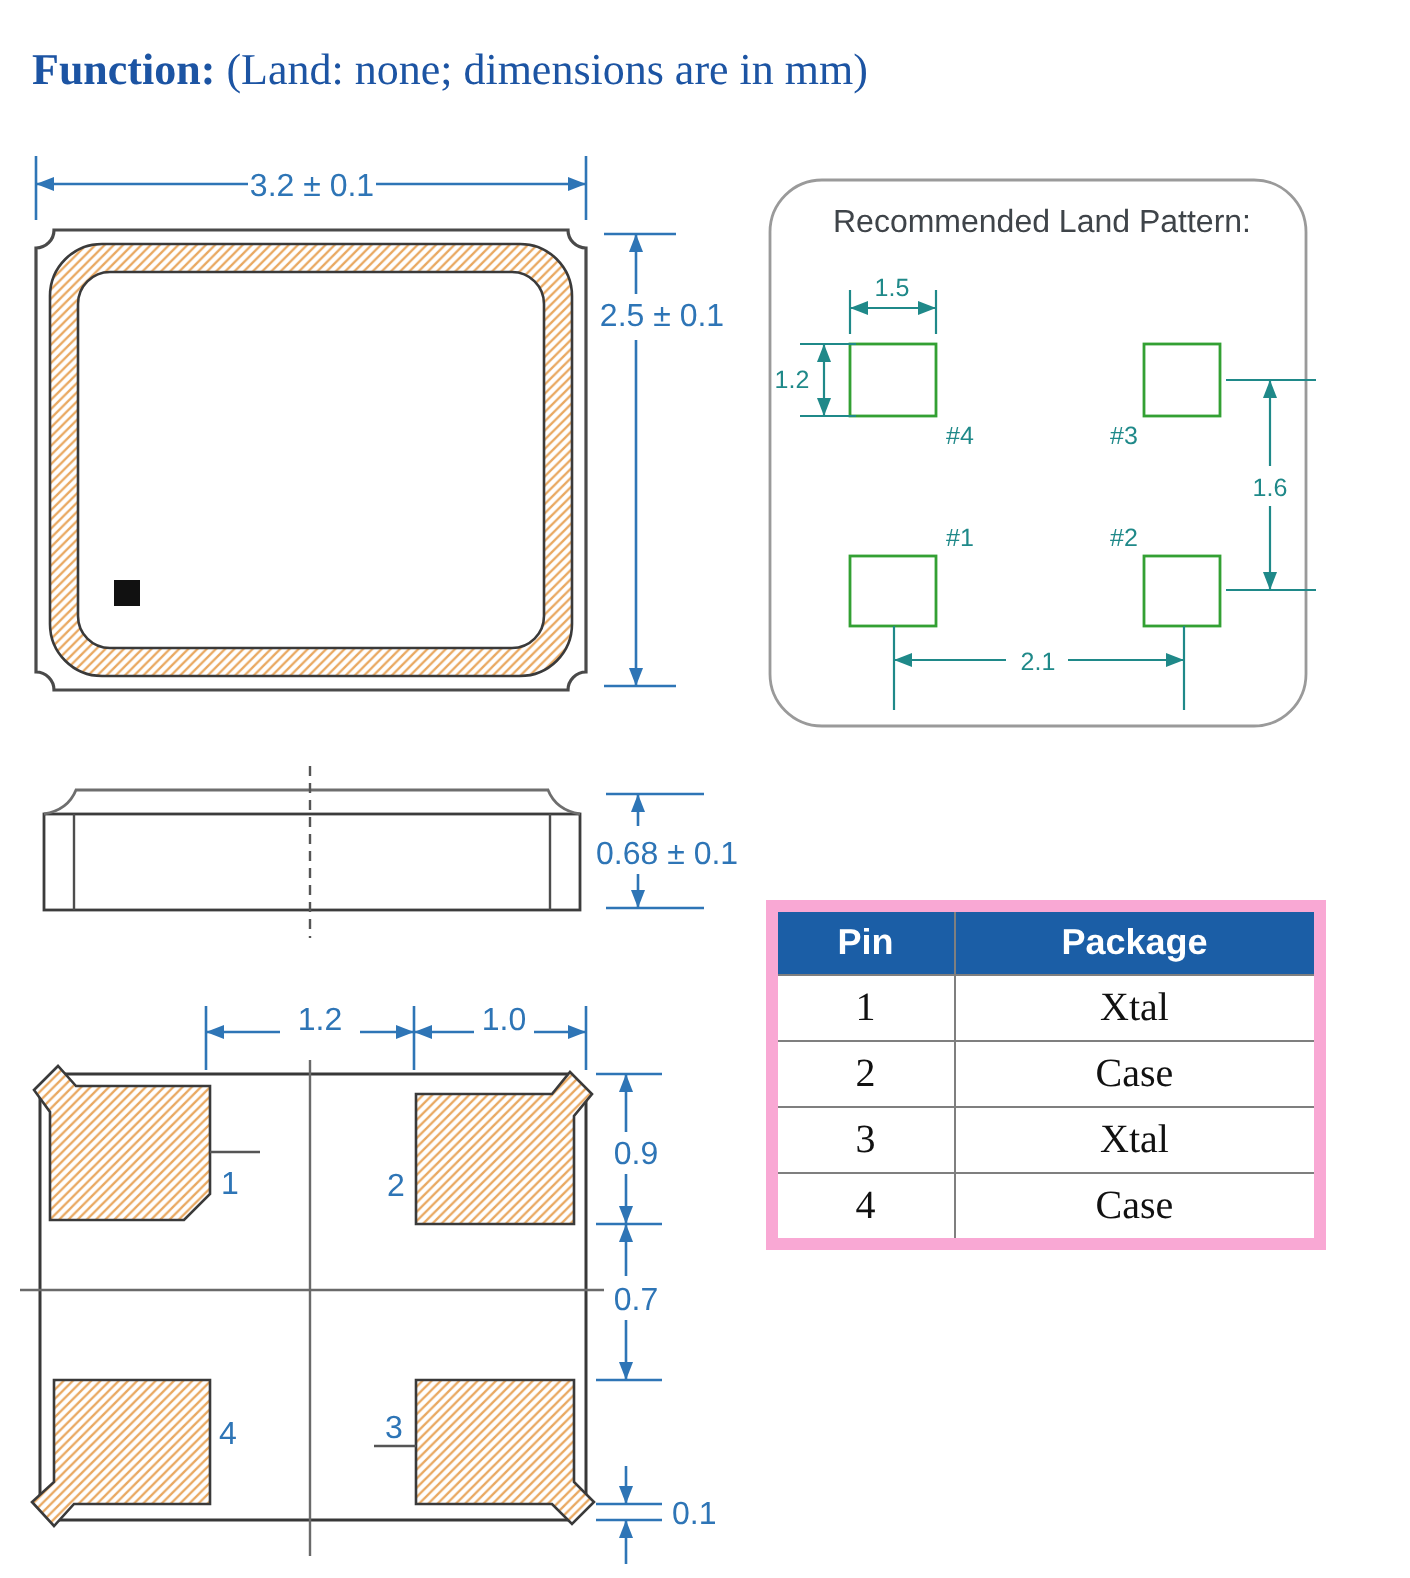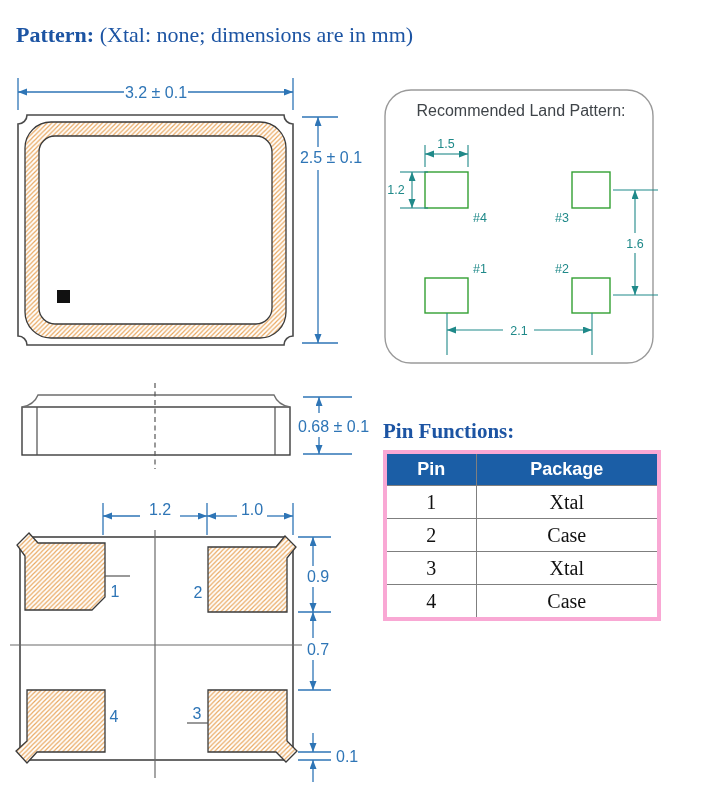--- a/index.html
+++ b/index.html
@@ -28,21 +28,21 @@
   .lp-title{fill:#3f4449;font-family:"Liberation Sans",sans-serif;font-size:16px;}
 
   
   .pin-title{left:383px;top:419px;font-family:"Liberation Serif",serif;font-weight:bold;
              font-size:21px;color:#1c54a3;}
   table.pin{left:383px;top:450px;border-collapse:collapse;width:274px;table-layout:fixed;}
   table.pin th{background:#1b5ea6;color:#fff;font-family:"Liberation Sans",sans-serif;
                font-weight:bold;font-size:18px;height:29px;border:1px solid #7f7f7f;}
   table.pin td{font-family:"Liberation Serif",serif;font-size:20px;color:#111;
                text-align:center;height:30px;border:1px solid #7f7f7f;background:#fff;}
-  table.pin{border:4px solid #f9a8d4;}
+  table.pin{border:6px solid #f9a8d4;}
   col.c-pin{width:91px;} col.c-fn{width:183px;}
 </style>
 </head>
 <body>
 
 <div id="canvas">
 
   <svg width="0" height="0" style="position:absolute" aria-hidden="true">
     <defs>
       <pattern id="hatch" width="4.6" height="4.6" patternUnits="userSpaceOnUse">
@@ -52,21 +52,21 @@
       <marker id="ab" orient="auto" markerUnits="userSpaceOnUse" markerWidth="10" markerHeight="8" refX="9" refY="3.5">
         <path d="M0,0 L9,3.5 L0,7 Z" fill="#2e75b6"></path>
       </marker>
       <marker id="at" orient="auto" markerUnits="userSpaceOnUse" markerWidth="10" markerHeight="8" refX="9" refY="3.5">
         <path d="M0,0 L9,3.5 L0,7 Z" fill="#1f8989"></path>
       </marker>
     </defs>
   </svg>
 
   <div class="abs page-heading">
-    <span class="bold">Pattern:</span><span> (Xtal: none; dimensions are in mm)</span>
+    <span class="bold">Function:</span><span> (Land: none; dimensions are in mm)</span>
   </div>
 
   <svg class="abs" style="left:0;top:70px" width="380" height="292" viewBox="0 70 380 292">
 
     <g>
       <line class="dim" x1="18" y1="78" x2="18" y2="110"></line>
       <line class="dim" x1="293" y1="78" x2="293" y2="110"></line>
       <line class="dim" x1="124" y1="92" x2="18" y2="92" marker-end="url(#ab)"></line>
       <line class="dim" x1="188" y1="92" x2="293" y2="92" marker-end="url(#ab)"></line>
       <text class="dimtext" x="156" y="98" text-anchor="middle">3.2 ± 0.1</text>
@@ -197,21 +197,20 @@
       <line class="dim" x1="313" y1="638" x2="313" y2="612" marker-end="url(#ab)"></line>
       <line class="dim" x1="313" y1="660" x2="313" y2="690" marker-end="url(#ab)"></line>
       <text class="dimtext" x="318" y="655" text-anchor="middle">0.7</text>
 
       <line class="dim" x1="313" y1="733" x2="313" y2="752" marker-end="url(#ab)"></line>
       <line class="dim" x1="313" y1="782" x2="313" y2="760" marker-end="url(#ab)"></line>
       <text class="dimtext" x="336" y="762" text-anchor="start">0.1</text>
     </g>
   </svg>
 
-  <div class="abs pin-title">Pin Functions:</div>
   <table class="abs pin">
     <colgroup>
         <col class="c-pin">
         <col class="c-fn">
       </colgroup>
     <thead>
       <tr>
         <th>Pin</th>
         <th>Package</th>
       </tr>

